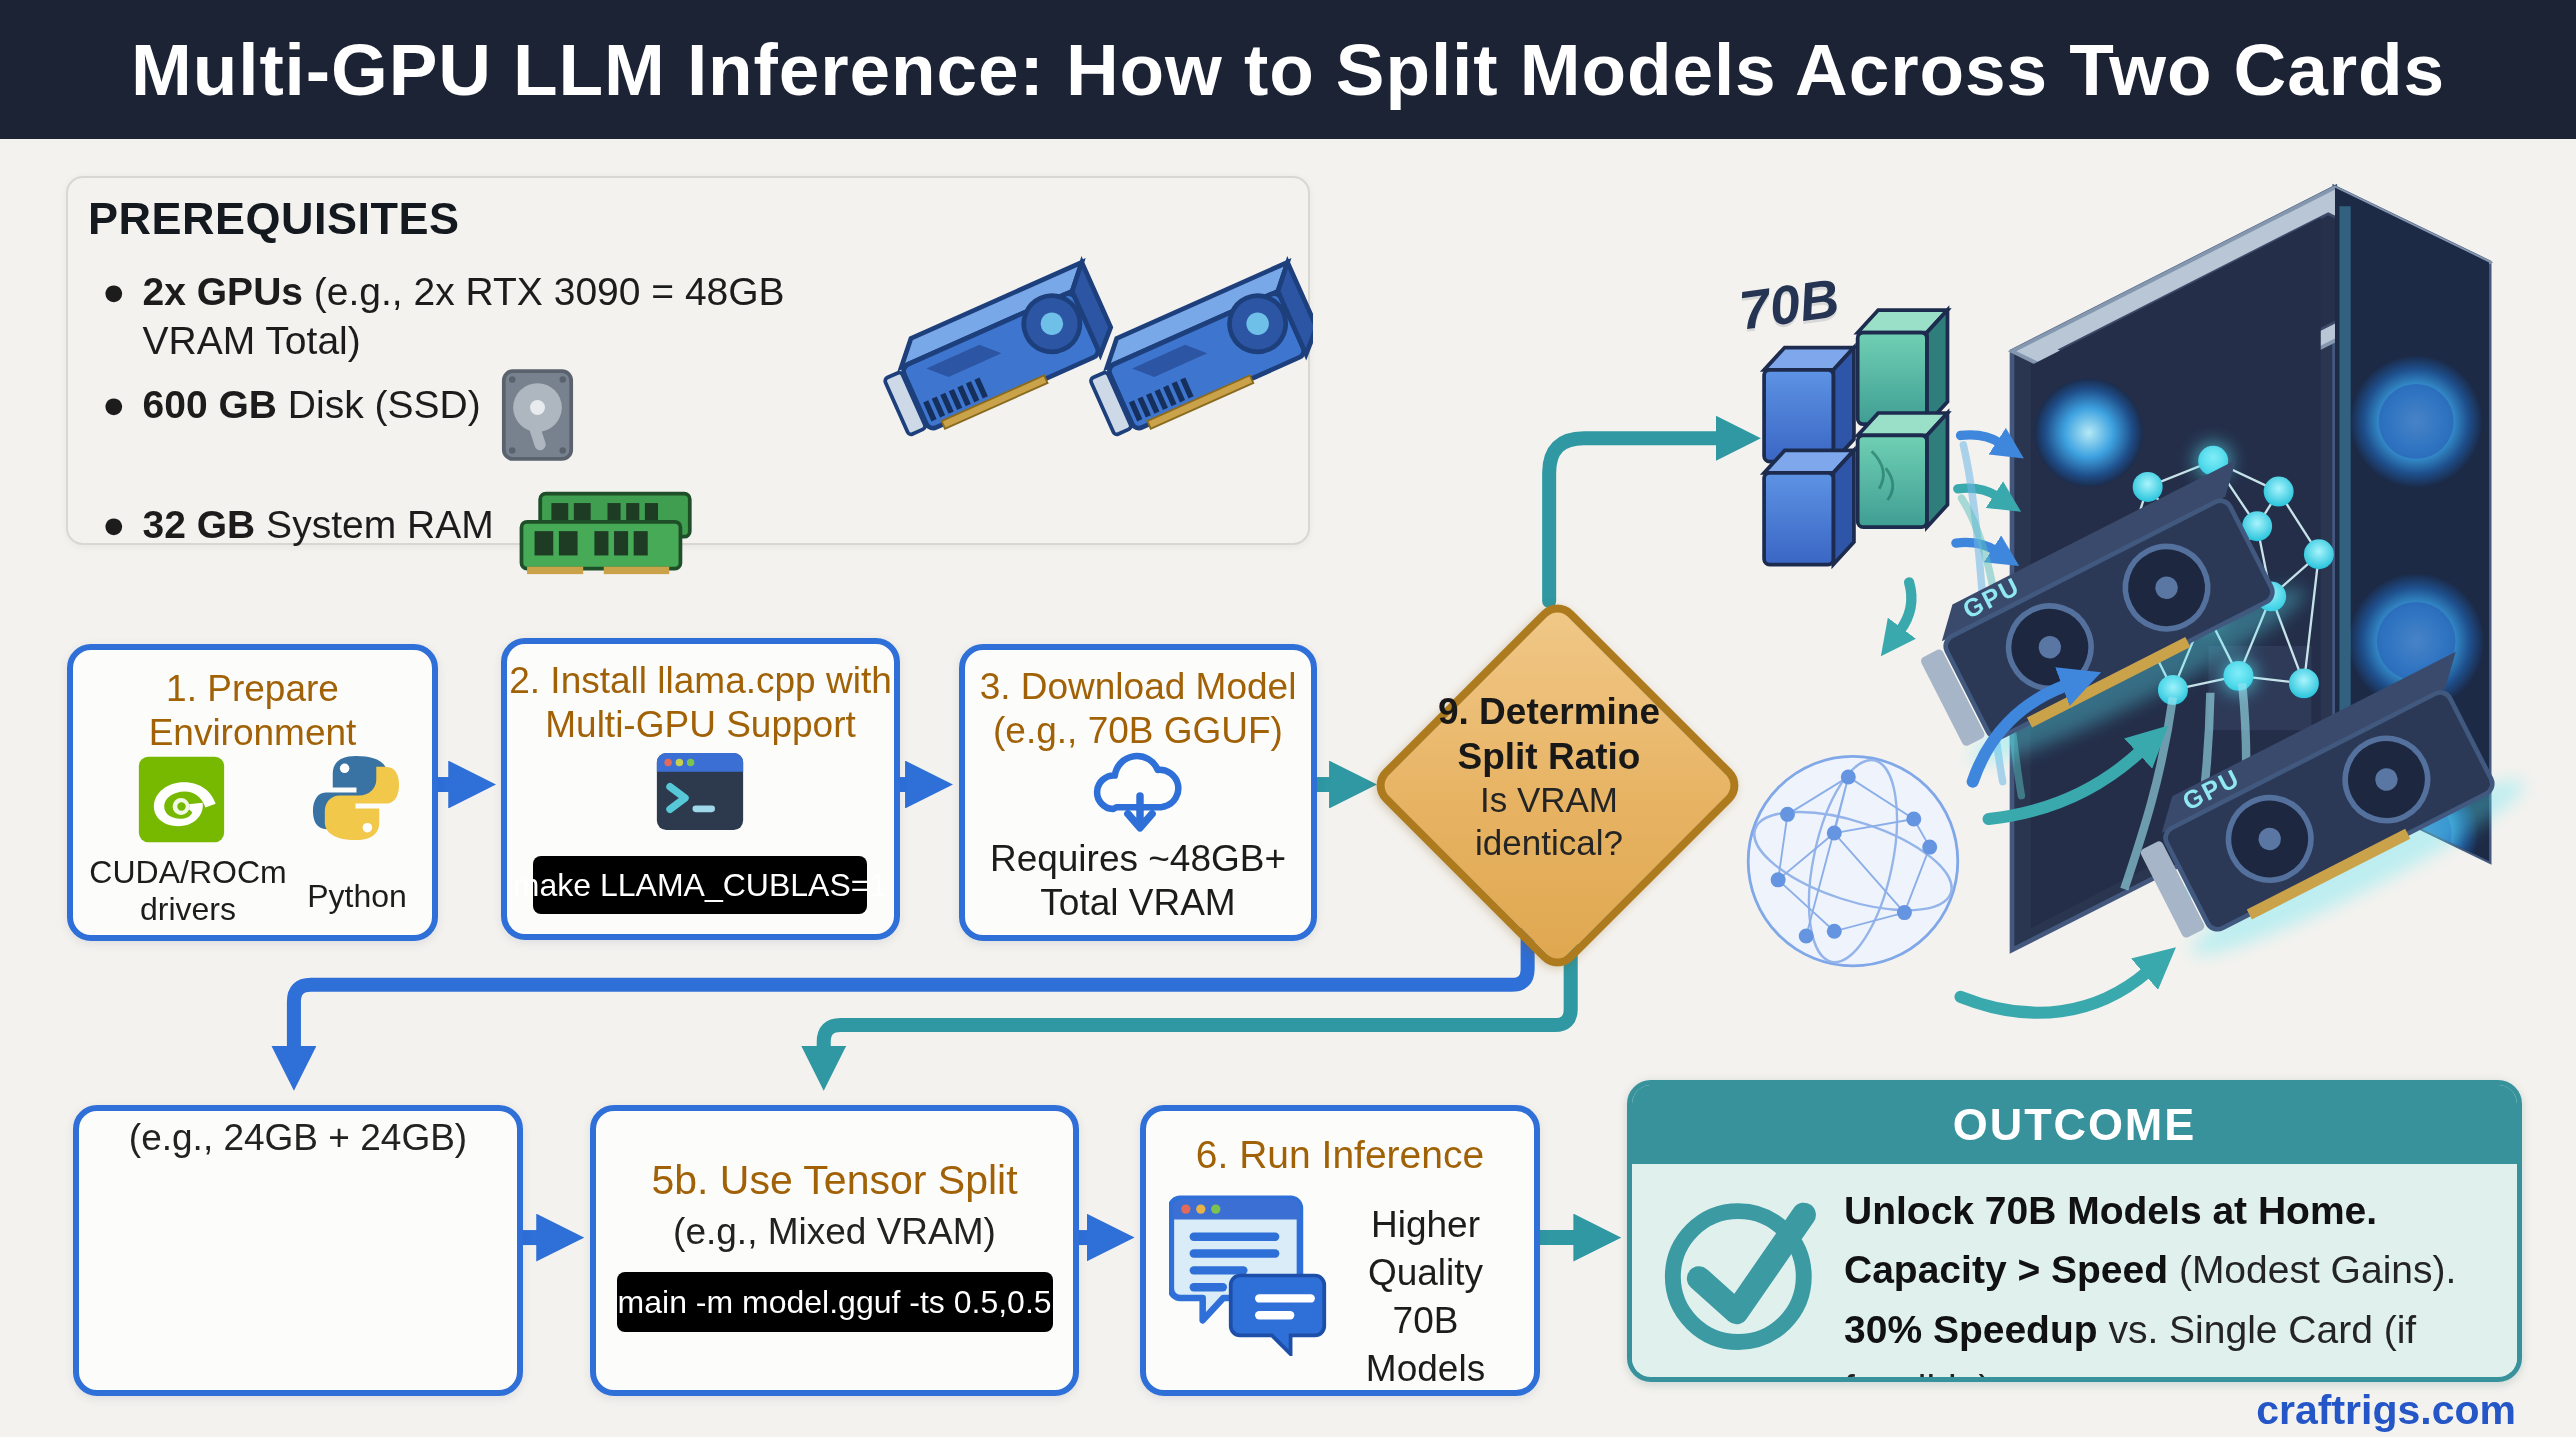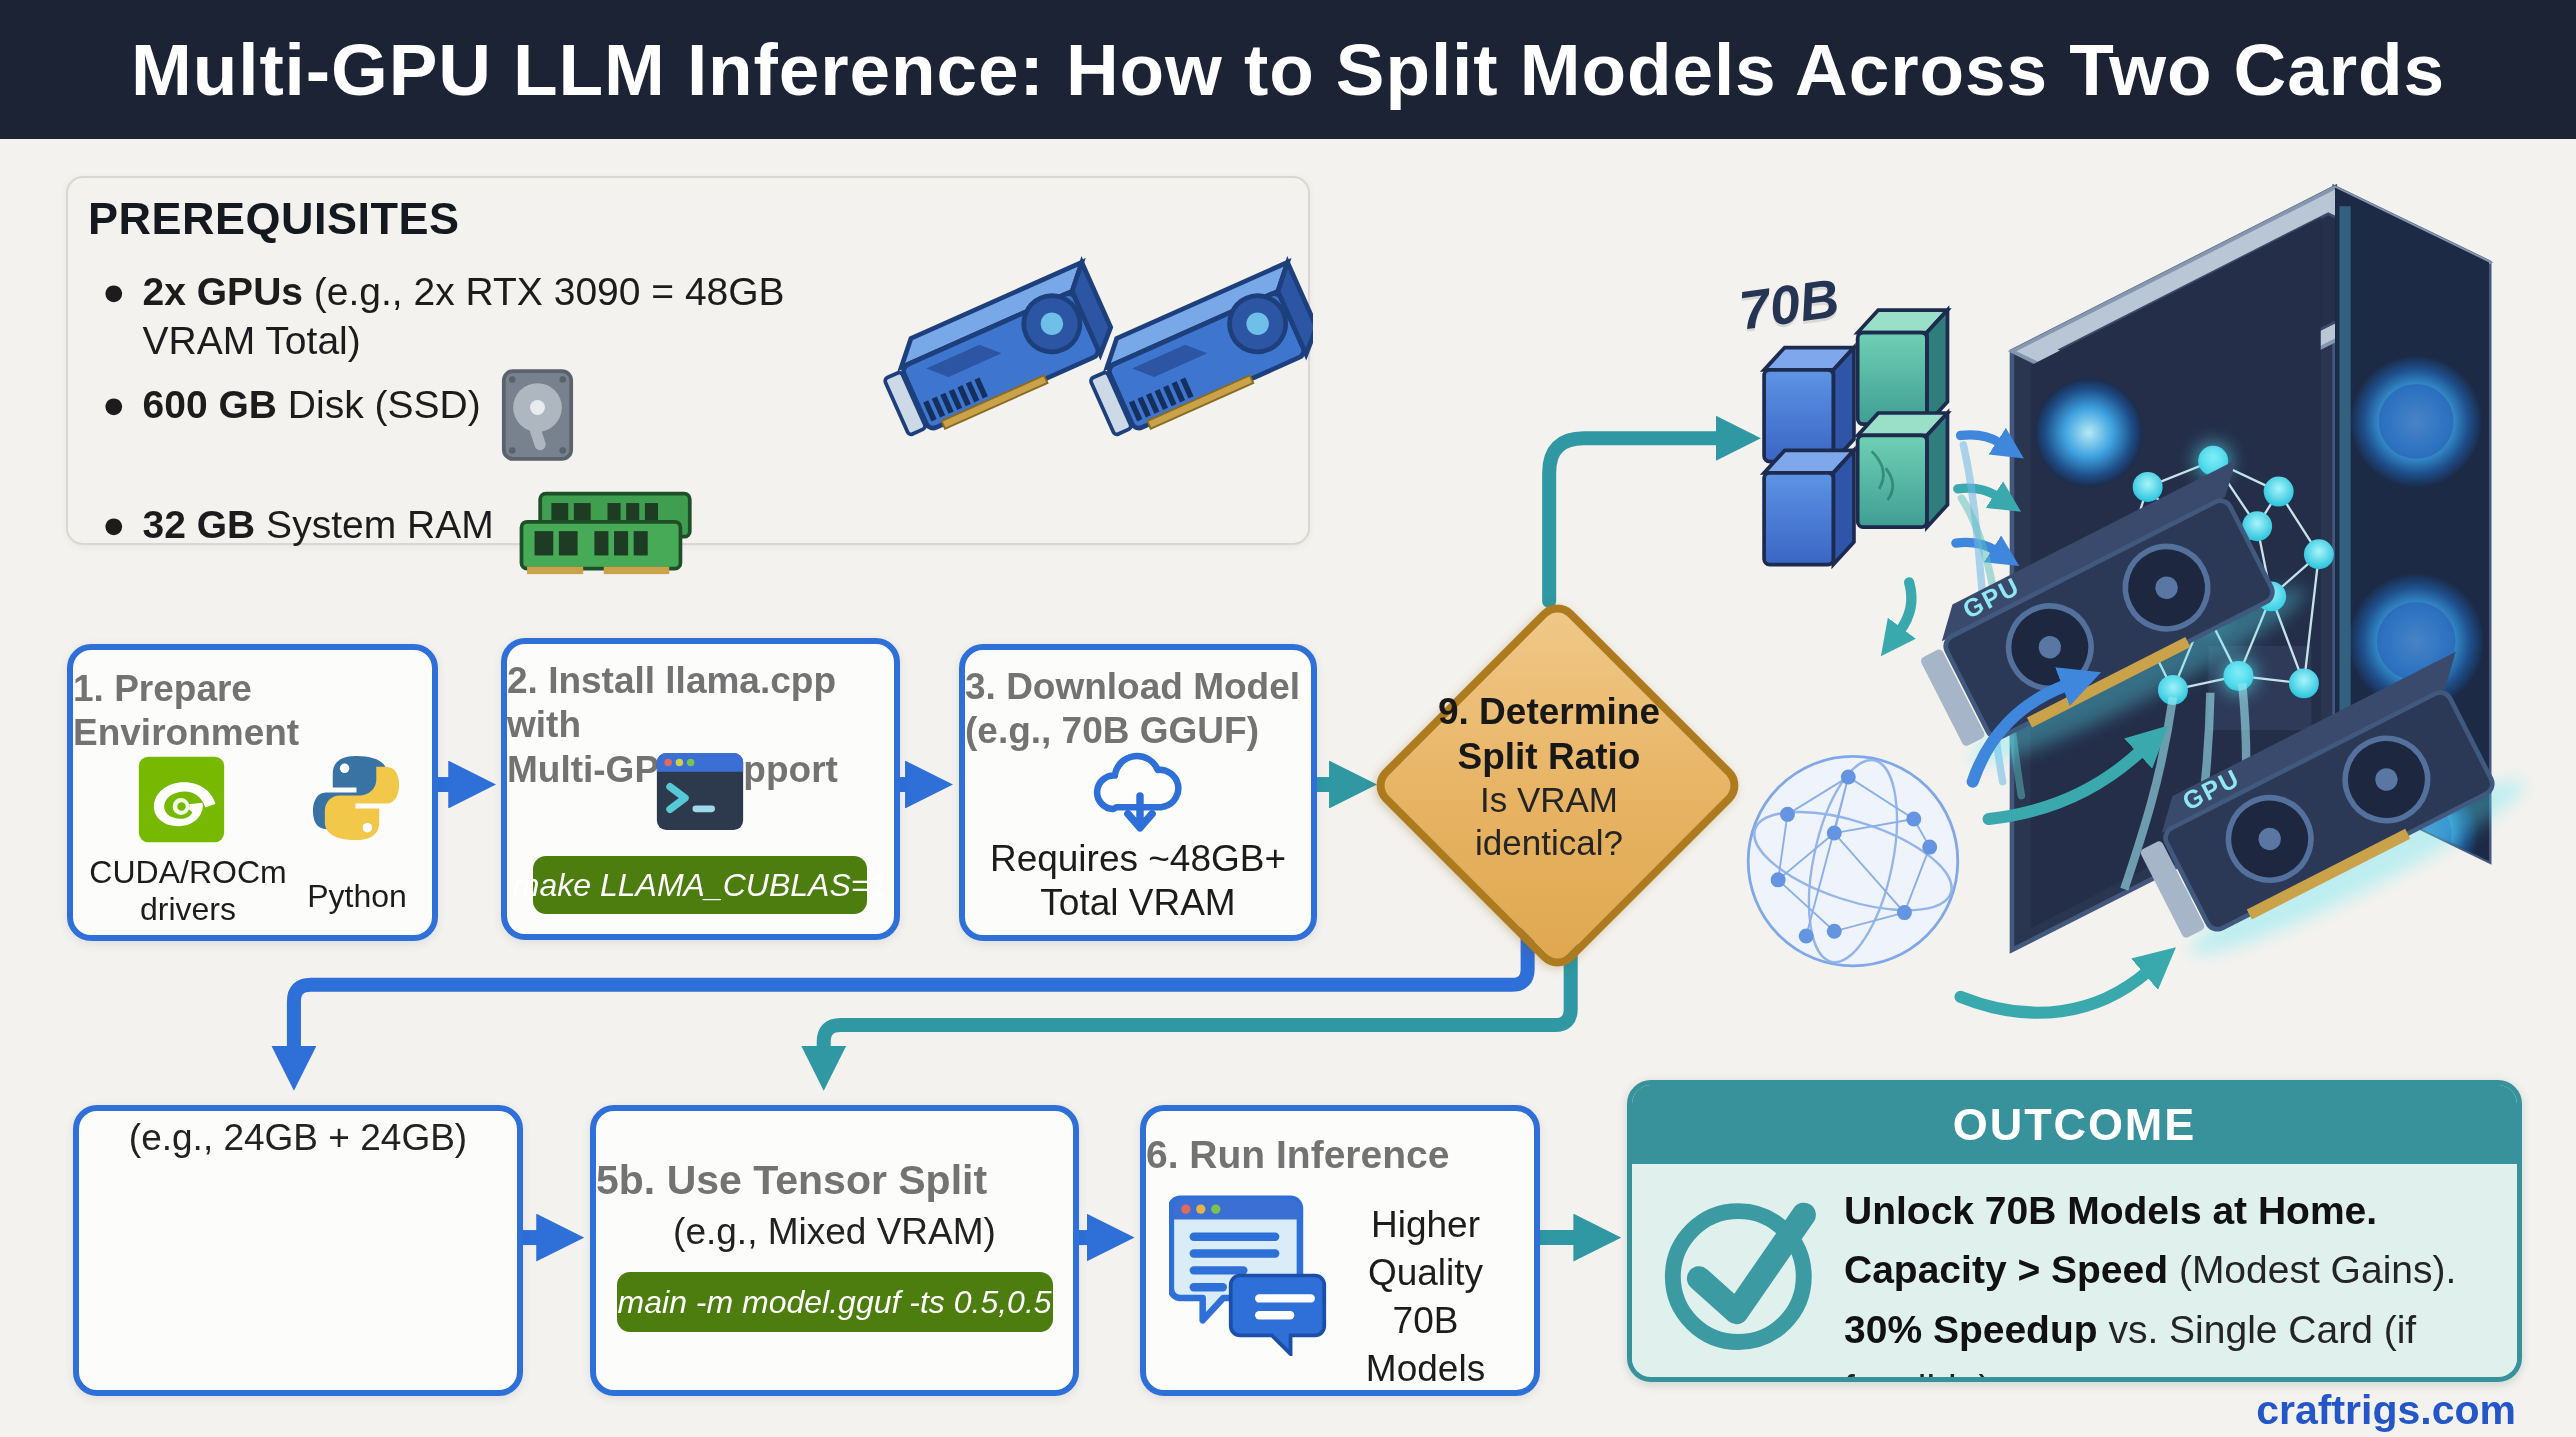--- a/index.html
+++ b/index.html
@@ -18,23 +18,23 @@
   .bullet{display:flex;align-items:flex-start;font-size:39px;color:#1c1c1c;margin-bottom:15px;line-height:1.25;}
   .bullet .dot{font-size:39px;margin-right:17px;line-height:1.25;}
   .bullet b{font-weight:bold;}
   .bullet .btext{max-width:711px;}
   .inline-ico{margin-left:20.6px;position:relative;top:-13px;}
   .prereq-gpus{position:absolute;left:805px;top:49px;}
 
   
   .stepbox{position:absolute;background:#fcfcfb;border:6.6px solid #2e6fd8;border-radius:24px;
            box-shadow:0 2.8px 9.4px rgba(30,60,120,.10);}
-  .stepbox .title{font-weight:bold;color:#737373;line-height:1.2;}
-  .chip{position:absolute;background:#4d7c0f;border-radius:13px;color:#fff;display:flex;
-        align-items:center;justify-content:center;white-space:nowrap;font-style:italic;}
+  .stepbox .title{text-align:center;font-weight:normal;color:#a16207;line-height:1.2;}
+  .chip{position:absolute;background:#000000;border-radius:8px;color:#fff;display:flex;
+        align-items:center;justify-content:center;white-space:nowrap;}
 
   .s1{left:67px;top:644px;width:359px;height:285px;}
   .s1 .title{margin-top:17px;font-size:37px;}
   .s1-ico-nv{position:absolute;left:64px;top:105px;}
   .s1-ico-py{position:absolute;left:236px;top:99px;}
   .s1-lab{position:absolute;text-align:center;font-size:32px;color:#1c1c1c;line-height:1.15;}
   .s1-lab.cuda{left:7.5px;top:204px;width:215px;}
   .s1-lab.python{left:223px;top:228px;width:122px;}
 
   .s2{left:501px;top:638px;width:387px;height:290px;}

